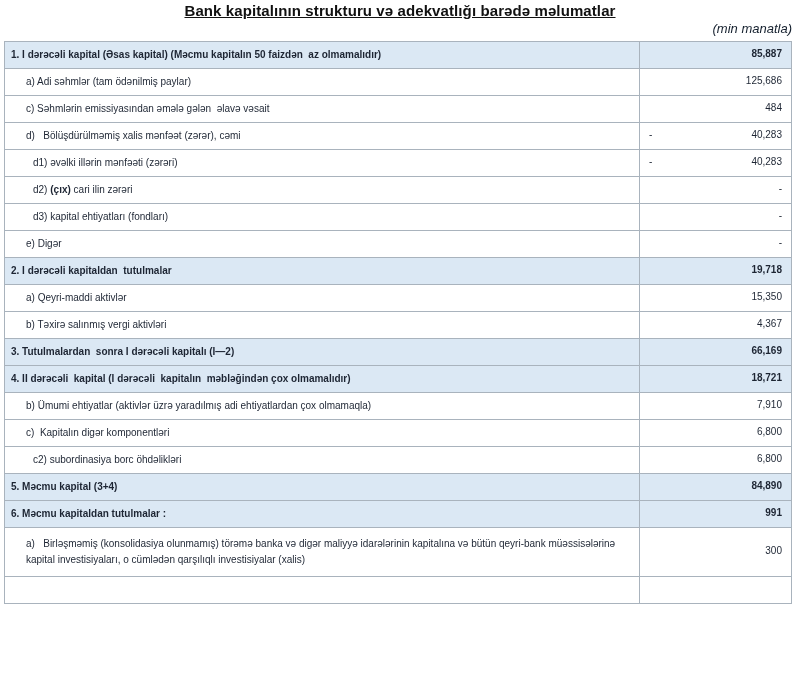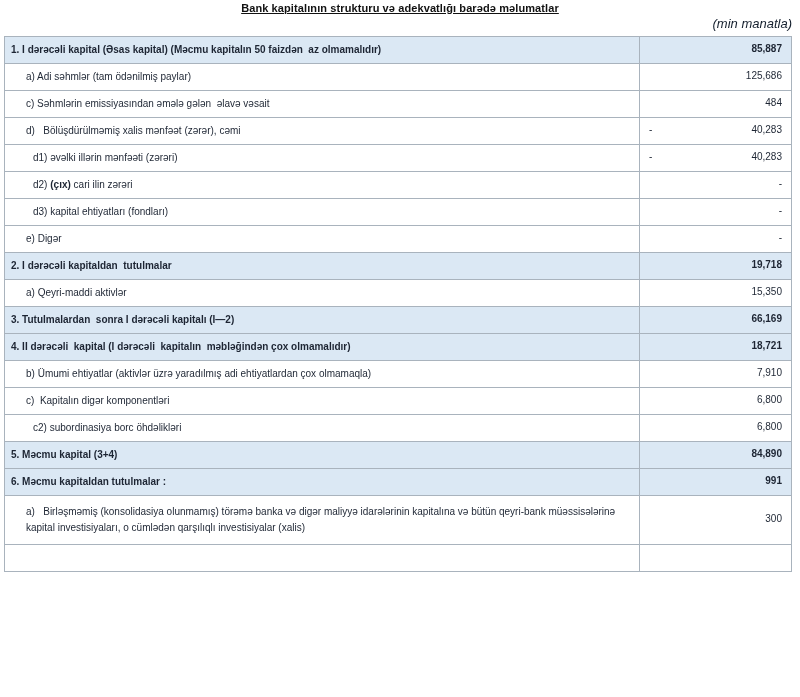--- a/index.html
+++ b/index.html
@@ -4,21 +4,21 @@
 <style>
   html,body{margin:0;padding:0;}
   body{
     width:800px;height:697px;overflow:hidden;background:#ffffff;
     font-family:"Liberation Sans", sans-serif;
     -webkit-font-smoothing:antialiased;
   }
   .page{width:792px;margin:0 auto;padding-top:2px;}
   .title{
     text-align:center;font-weight:bold;text-decoration:underline;
-    font-size:11px;color:#111111;letter-spacing:.1px;
+    font-size:15px;color:#111111;letter-spacing:.1px;
   }
   .unit-note{
     text-align:right;font-style:italic;font-size:13px;color:#15202e;
     margin-top:2px;margin-bottom:5px;padding-right:4px;
   }
   table.cap{
     width:788px;border-collapse:collapse;table-layout:fixed;
     border:1px solid #9aa5b1;
   }
   table.cap td{
@@ -78,20 +78,24 @@
           <td class="value"><span>-</span></td>
         </tr>
         <tr class="section">
           <td class="label"><span class="seg b">2. I dərəcəli kapitaldan  tutulmalar</span></td>
           <td class="value"><span>19,718</span></td>
         </tr>
         <tr>
           <td class="label ind1"><span class="seg">a) Qeyri-maddi aktivlər</span></td>
           <td class="value"><span>15,350</span></td>
         </tr>
+        <tr>
+          <td class="label ind1"><span class="seg">b) Təxirə salınmış vergi aktivləri</span></td>
+          <td class="value"><span>4,367</span></td>
+        </tr>
         <tr class="section">
           <td class="label"><span class="seg b">3. Tutulmalardan  sonra I dərəcəli kapitalı (I—2)</span></td>
           <td class="value"><span>66,169</span></td>
         </tr>
         <tr class="section">
           <td class="label"><span class="seg b">4. II dərəcəli  kapital </span><span class="seg">(I dərəcəli  kapitalın  məbləğindən çox olmamalıdır)</span></td>
           <td class="value"><span>18,721</span></td>
         </tr>
         <tr>
           <td class="label ind1"><span class="seg">b) Ümumi ehtiyatlar (aktivlər üzrə yaradılmış adi ehtiyatlardan çox olmamaqla)</span></td>

